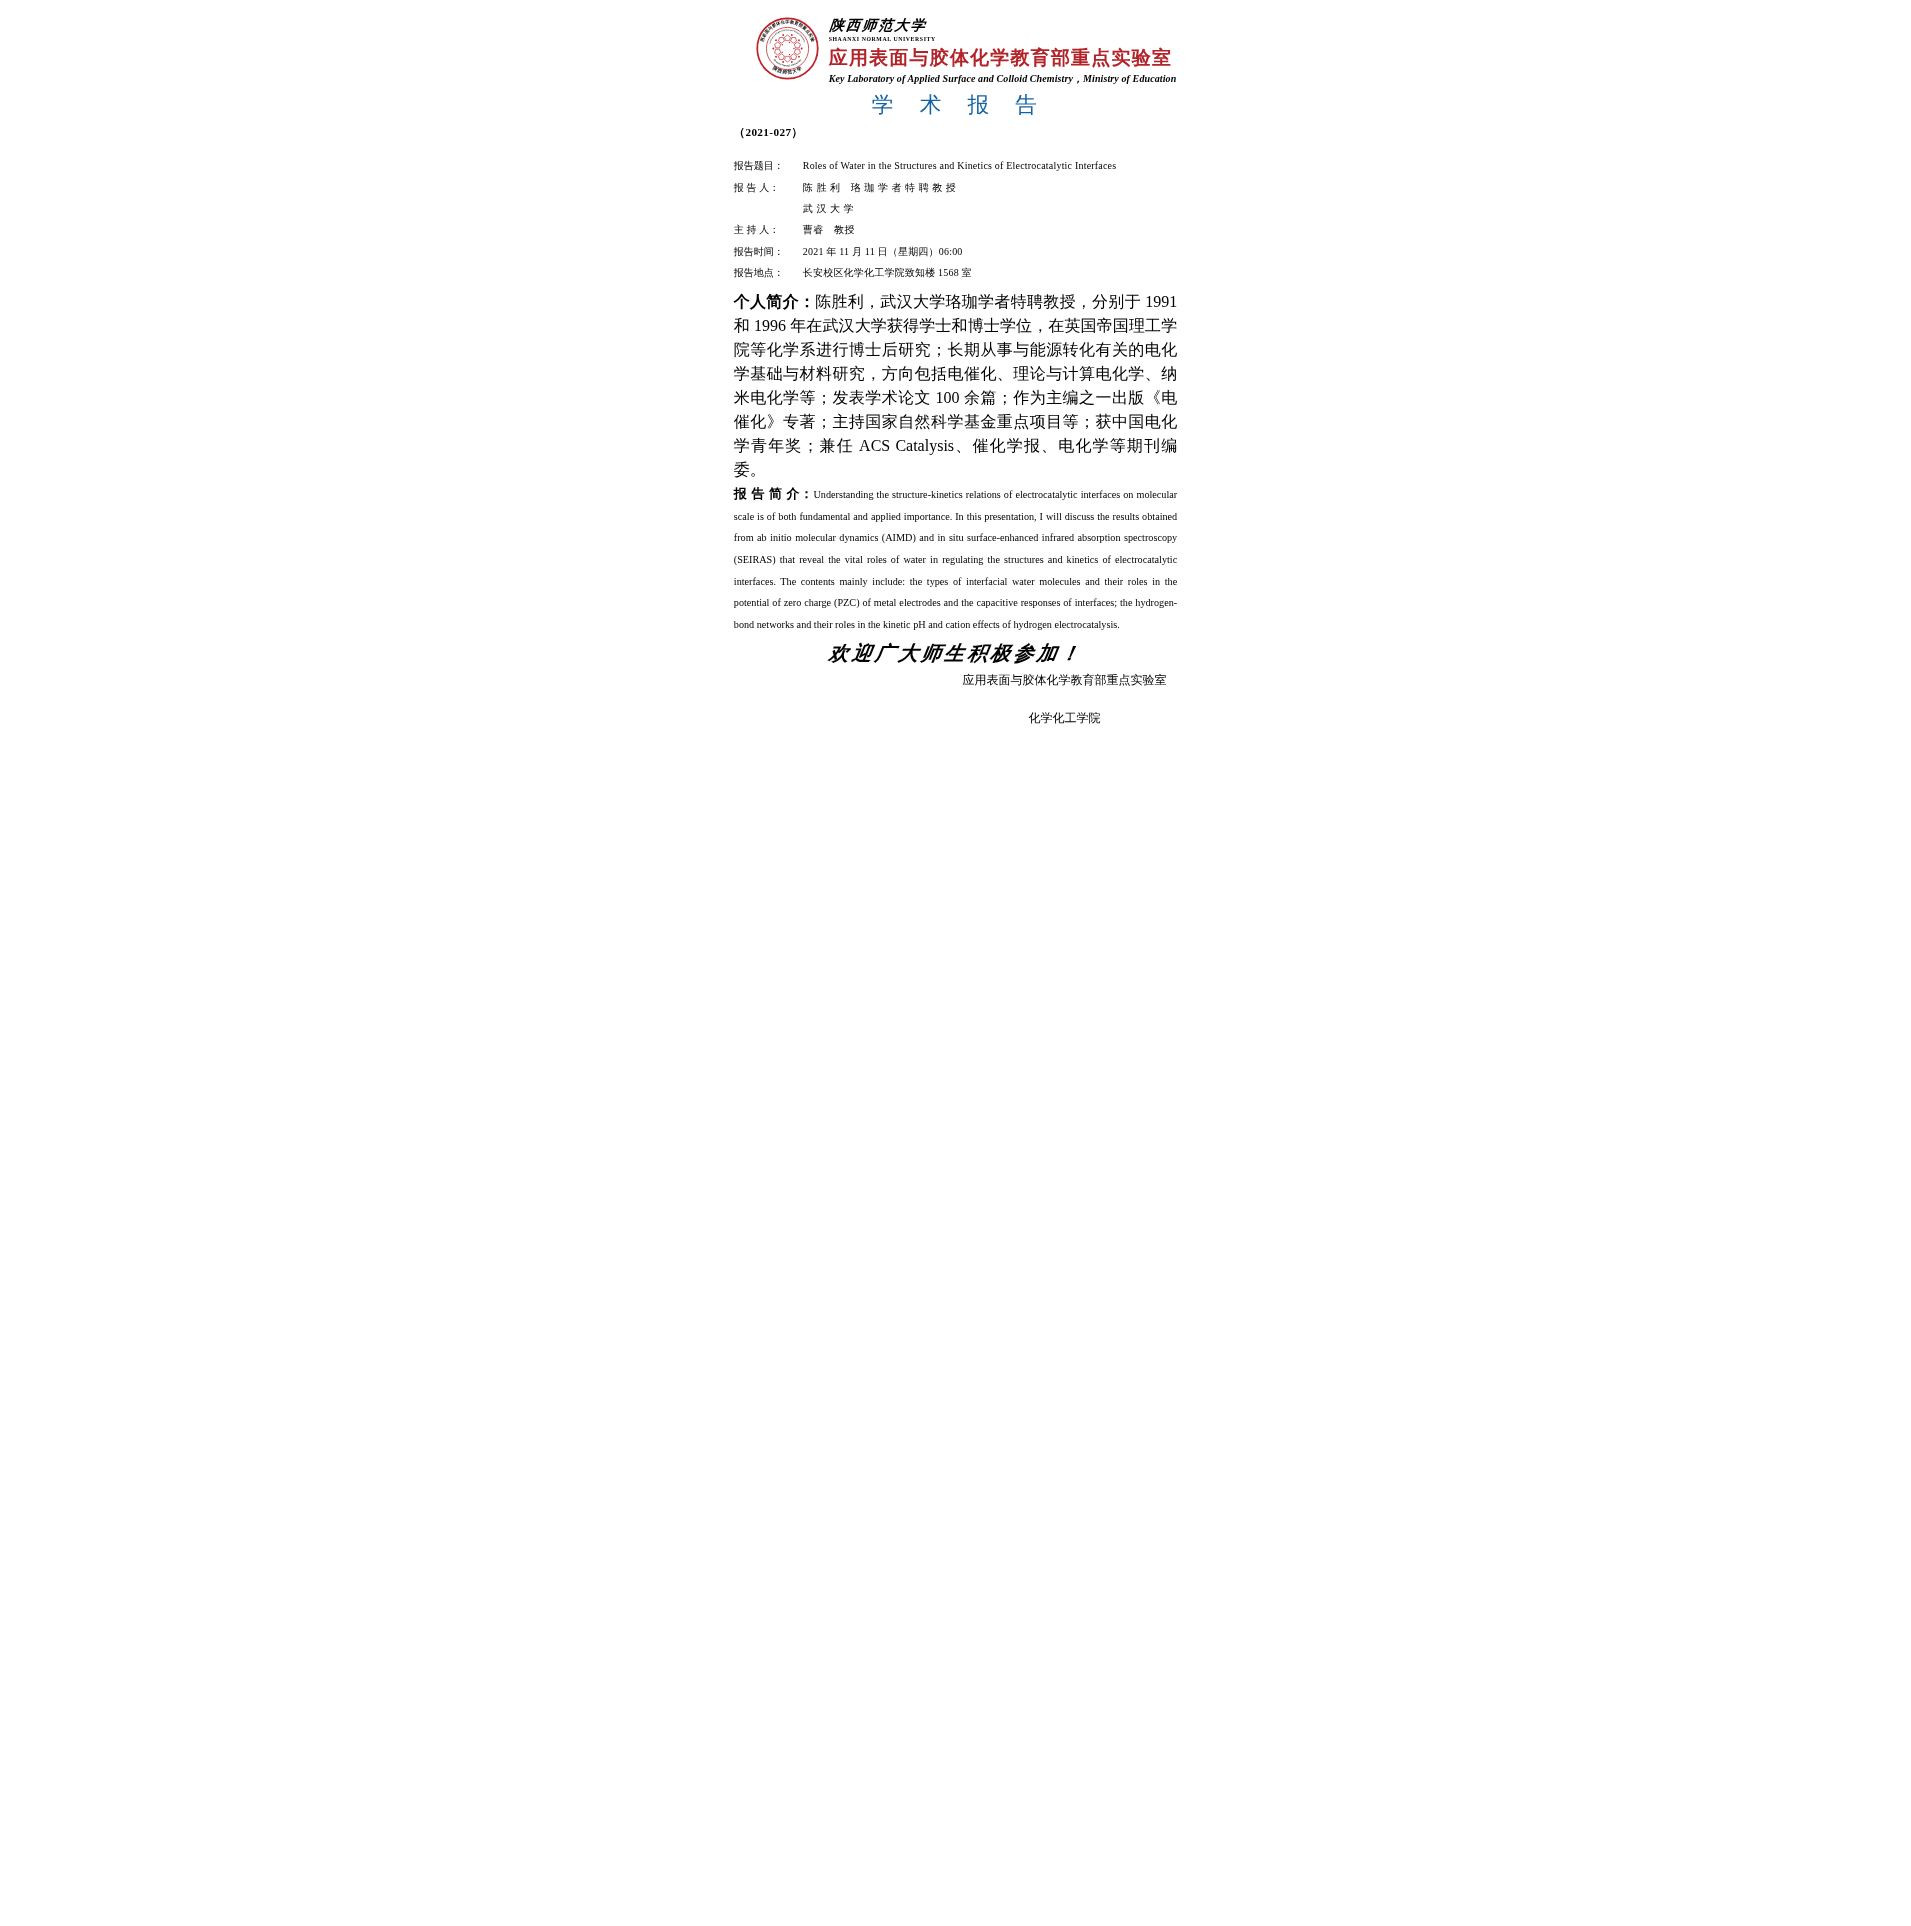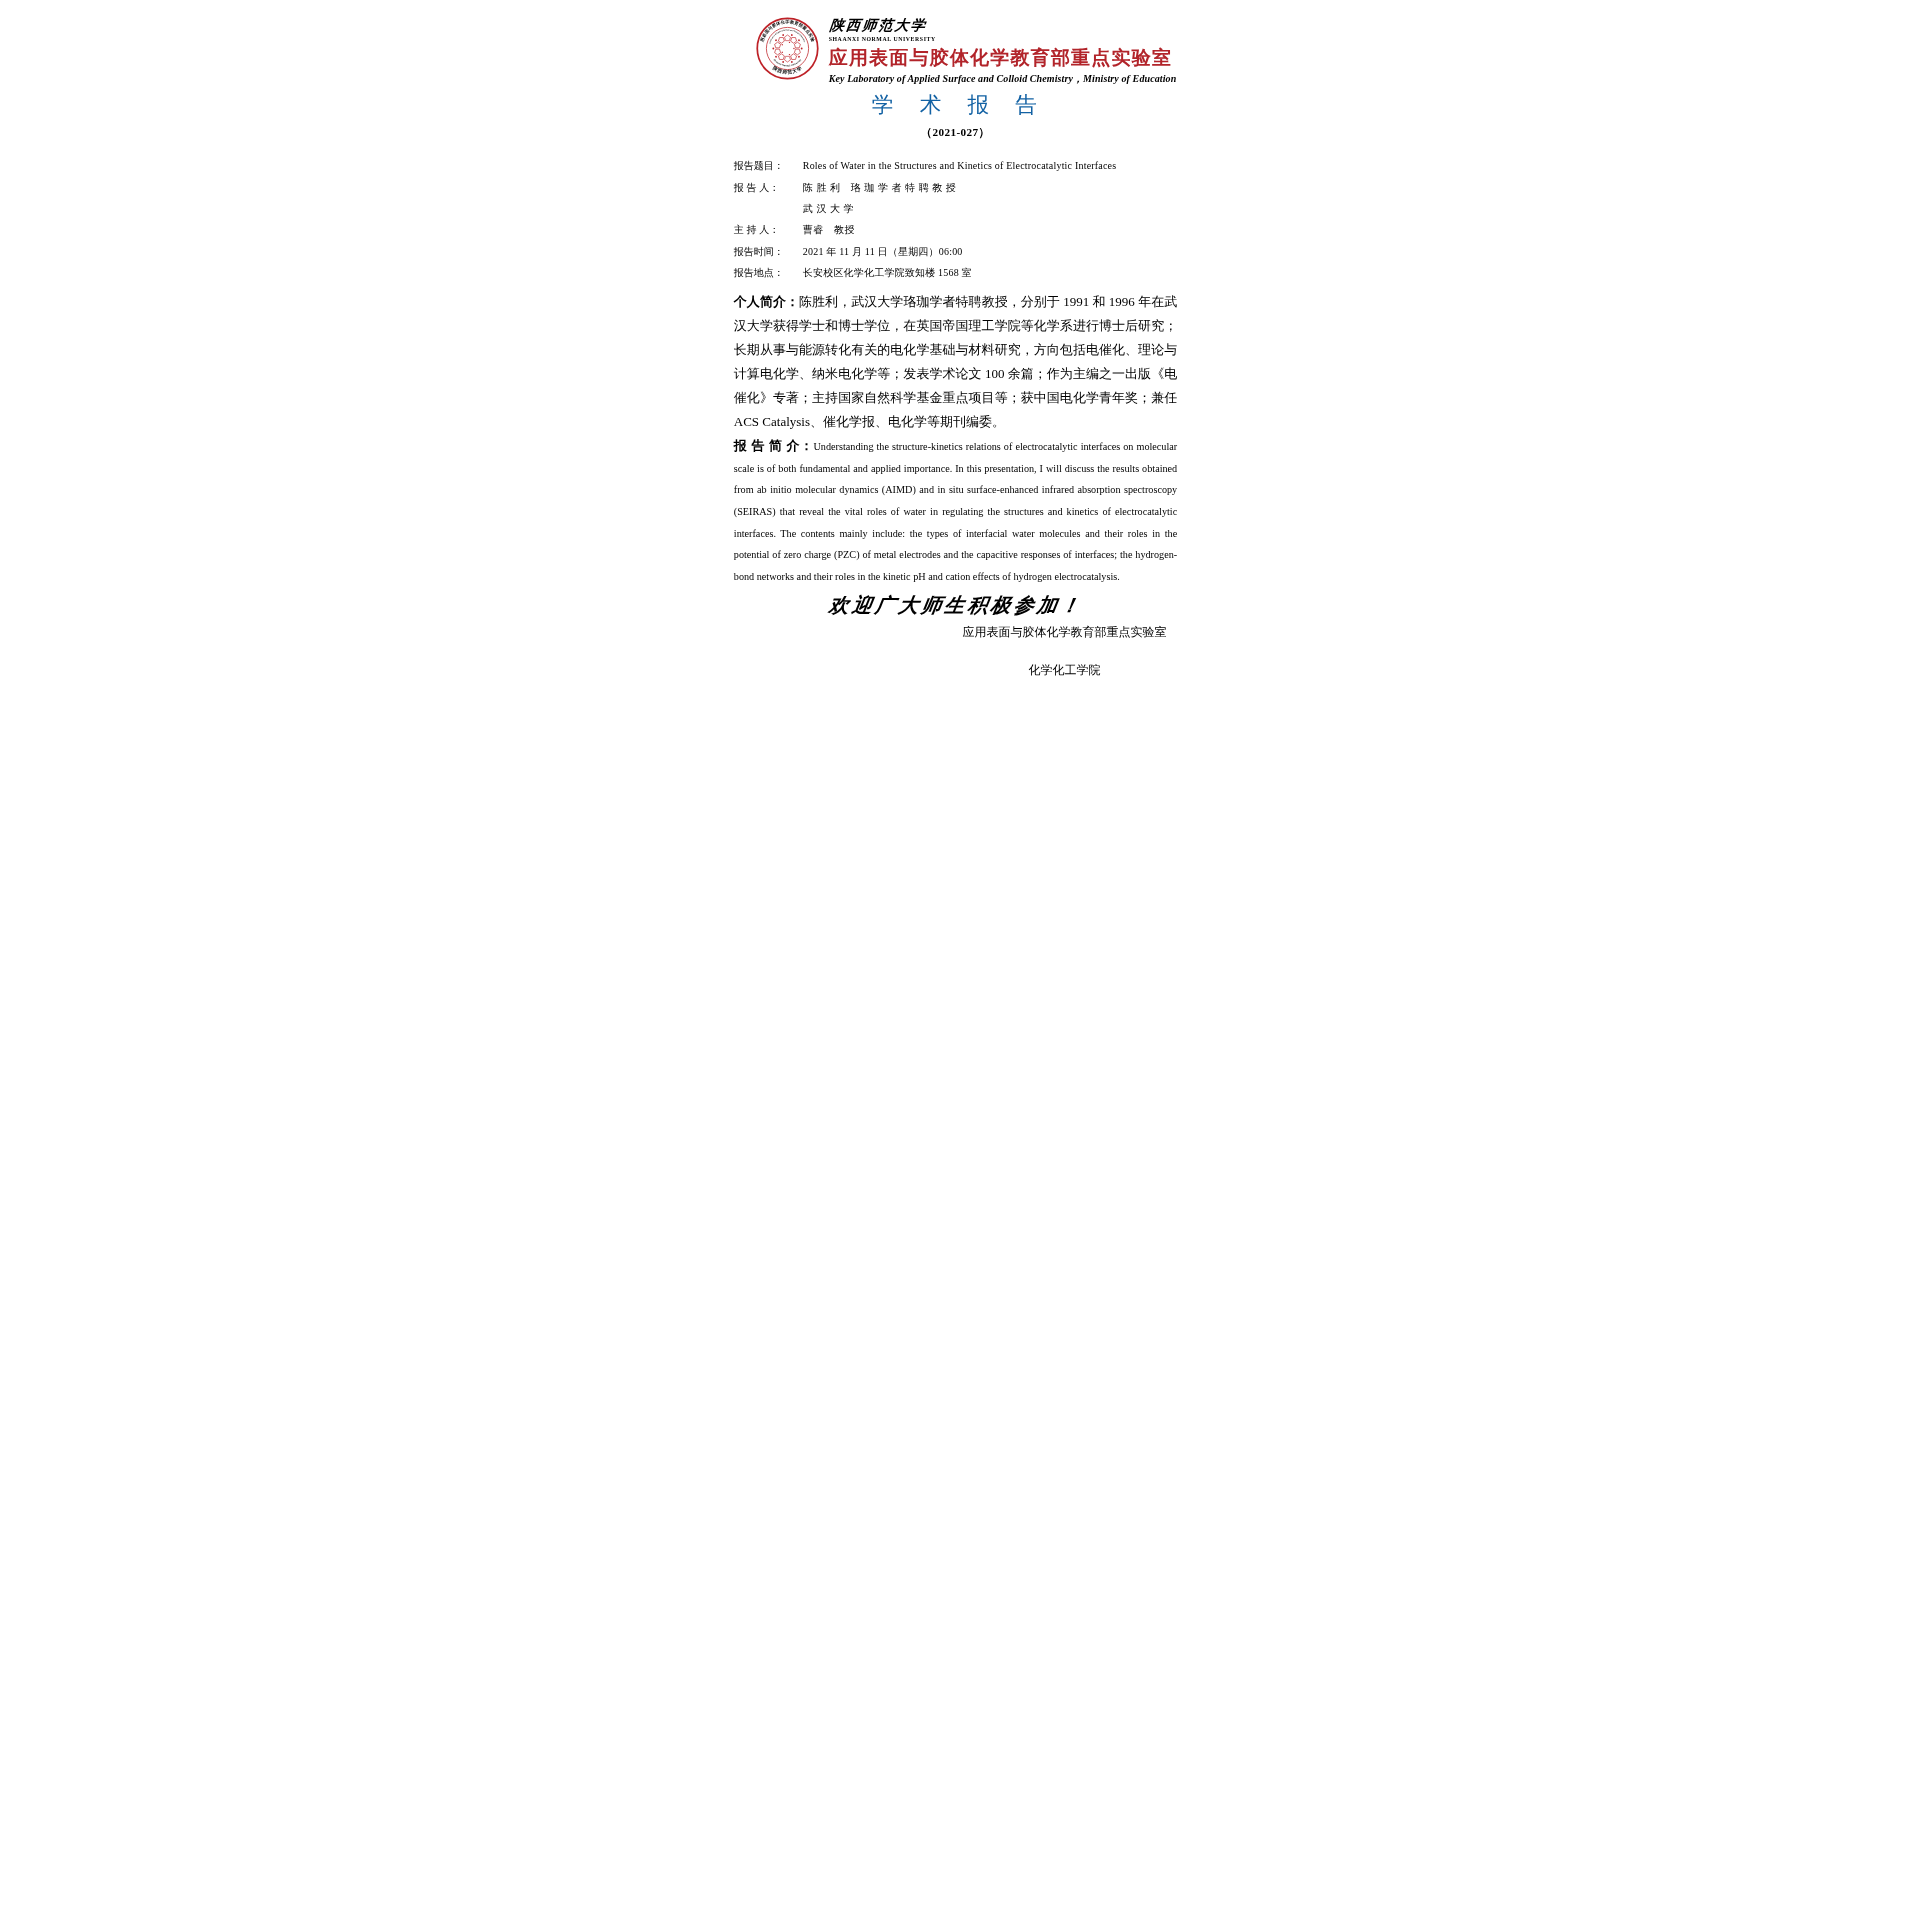--- a/index.html
+++ b/index.html
@@ -41,41 +41,41 @@
     font-size:10px;margin-top:3.5px;letter-spacing:0.1px;white-space:nowrap;
   }
 
   
   .report-title{
     margin-top:7px;text-align:center;color:var(--blue);
     font-family:"Liberation Sans","DejaVu Sans",sans-serif;
     font-weight:400;font-size:21.6px;line-height:1.15;letter-spacing:2.3px;
   }
   .report-no{
-    margin-top:7.7px;text-align:center;font-weight:bold;font-size:11.2px;
+    margin-top:7.7px;font-weight:bold;font-size:11.2px;
     font-family:"Liberation Serif",serif;letter-spacing:0.4px;
   }
 
   
   .info{margin-top:20px;}
   .info-row{display:flex;align-items:center;font-size:10px;line-height:1.25;
     font-weight:normal;margin-bottom:8.9px;}
   .info-row.gap-top{margin-top:4.6px;}
   .info-label{
     flex:0 0 69px;font-family:"Liberation Sans","DejaVu Sans",sans-serif;
     white-space:nowrap;
   }
   .info-value{font-family:"Liberation Serif",serif;letter-spacing:0.2px;}
   .info-value.cn{font-family:"Liberation Sans","DejaVu Sans",sans-serif;letter-spacing:0.4px;}
 
   
   .para{
     margin:0;text-align:justify;text-justify:inter-character;
   }
-  .bio{margin-top:10.8px;font-size:13px;line-height:24px;}
+  .bio{margin-top:10.8px;font-size:16px;line-height:24px;}
   .abstract{margin-top:0.8px;font-size:10.2px;line-height:21.6px;}
   .para-label{
     font-family:"Liberation Sans","DejaVu Sans",sans-serif;font-weight:bold;
   }
   .abstract .para-label{font-size:13px;}
 
   
   .welcome{
     margin-top:4.6px;margin-left:93px;width:max-content;
     font-family:"DejaVu Serif","Liberation Serif",serif;

